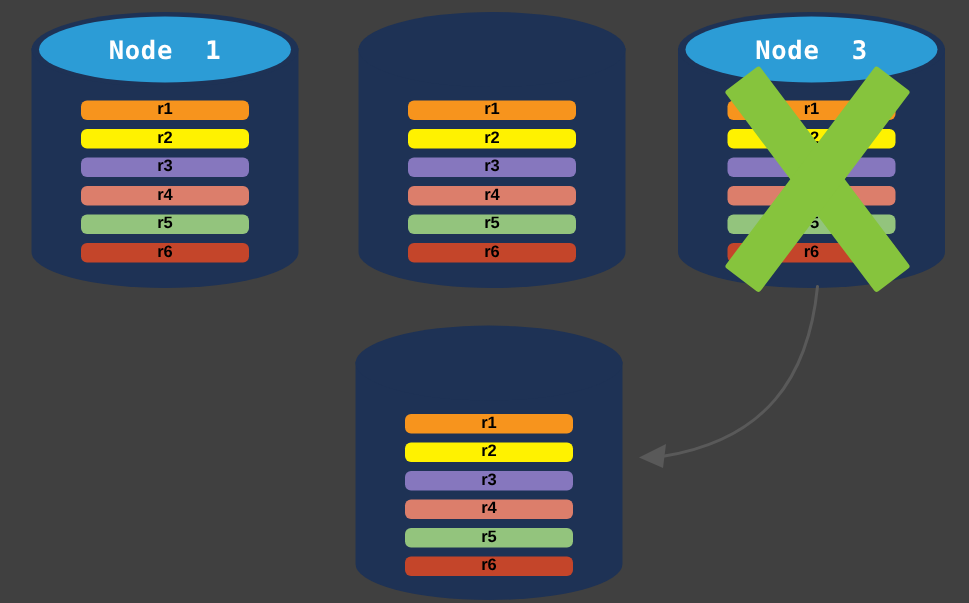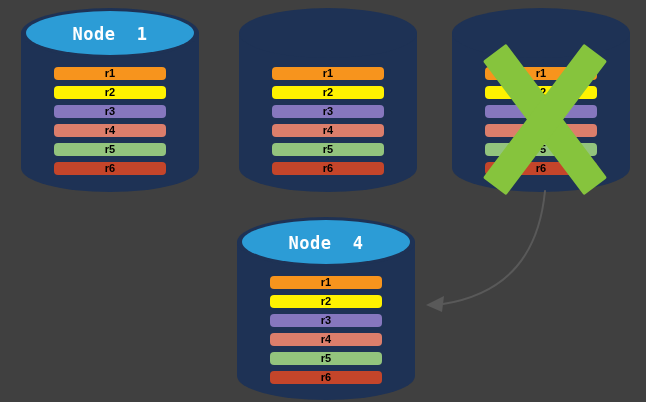--- a/index.html
+++ b/index.html
@@ -138,20 +138,23 @@
         </div>
       <div class="record" style="background: rgb(196, 69, 42);">
           <span class="record-label">r6</span>
         </div>
     </div>
   </div>
 
   <div class="node n3">
     <div class="cyl-body" style="background: rgb(30, 50, 85);"></div>
     <div class="cyl-rim" style="background: rgb(30, 50, 85);"></div>
+    <div class="cyl-top" style="background: rgb(44, 156, 214);">
+      <span class="node-title">Node  3</span>
+    </div>
     <div class="records">
       <div class="record" style="background: rgb(247, 148, 29);">
           <span class="record-label">r1</span>
         </div>
       <div class="record" style="background: rgb(255, 242, 0);">
           <span class="record-label">r2</span>
         </div>
       <div class="record" style="background: rgb(134, 119, 190);">
           <span class="record-label">r3</span>
         </div>
@@ -167,23 +170,20 @@
     </div>
     <div class="x-mark">
       <div class="x-bar x-bar-a" style="background: rgb(134, 196, 61);"></div>
       <div class="x-bar x-bar-b" style="background: rgb(134, 196, 61);"></div>
     </div>
   </div>
 
   <div class="node n4">
     <div class="cyl-body" style="background: rgb(30, 50, 85);"></div>
     <div class="cyl-rim" style="background: rgb(30, 50, 85);"></div>
-    <div class="cyl-top" style="background: rgb(44, 156, 214);">
-      <span class="node-title">Node  4</span>
-    </div>
     <div class="records">
       <div class="record" style="background: rgb(247, 148, 29);">
           <span class="record-label">r1</span>
         </div>
       <div class="record" style="background: rgb(255, 242, 0);">
           <span class="record-label">r2</span>
         </div>
       <div class="record" style="background: rgb(134, 119, 190);">
           <span class="record-label">r3</span>
         </div>

